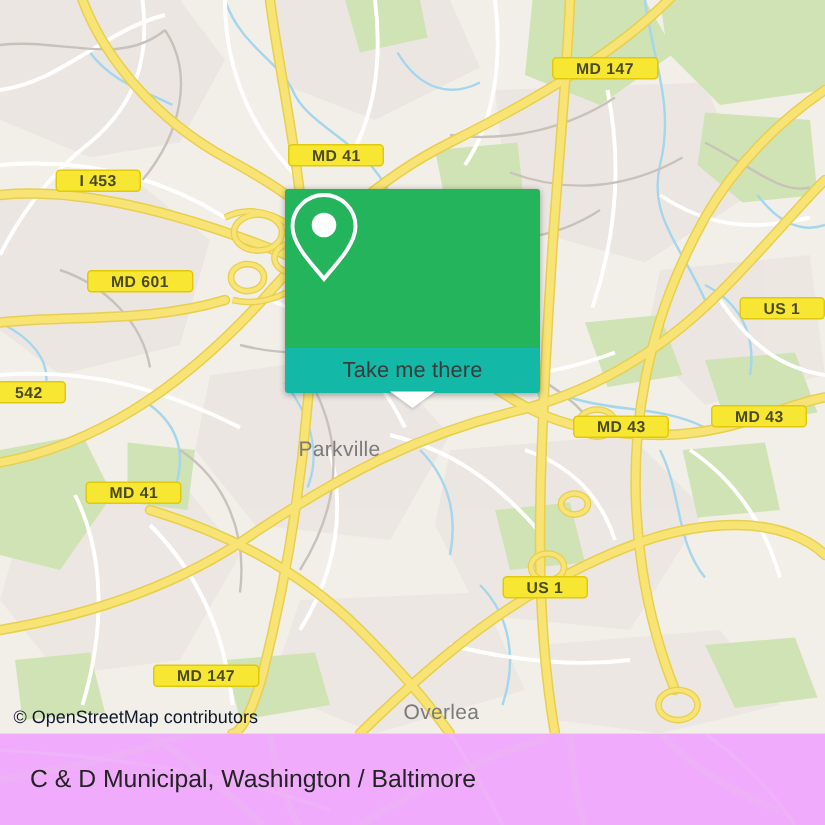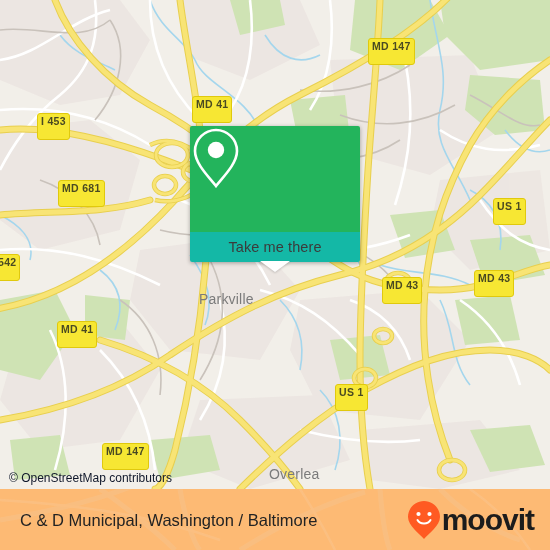--- a/index.html
+++ b/index.html
@@ -18,25 +18,25 @@
   .shield{
     position:absolute;
     background:#f7e733;
     border:1px solid #e0c90d;
     border-radius:3px;
     color:#4a4a22;
     font-size:10.5px;
     font-weight:bold;
     letter-spacing:.3px;
     line-height:14px;
-    padding:0 3px;
+    padding:0 15px;
     white-space:nowrap;
     font-family:"Liberation Sans",sans-serif;
     box-sizing:border-box;
-    height:27px;
+    height:15px;
   }
 
   
   .place{
     position:absolute;
     color:#7b7b7b;
     font-size:14px;
     font-family:"Liberation Sans",sans-serif;
     white-space:nowrap;
     letter-spacing:.2px;
@@ -86,21 +86,21 @@
     width:0;height:0;
     border-left:15px solid transparent;
     border-right:15px solid transparent;
     border-top:11px solid #ffffff;
     filter:drop-shadow(0 1px 1px rgba(0,0,0,.18));
   }
 
   
   .footer{
     position:absolute;left:0;top:489px;width:550px;height:61px;
-    background:#fdba74;
+    background:#f0abfc;
     overflow:hidden;
   }
   .footer-wm{position:absolute;left:0;top:-489px;opacity:.12;}
   .footer-title{
     position:absolute;left:20px;top:50%;transform:translateY(-50%);
     font-size:16.5px;color:#232323;
     font-family:"Liberation Sans",sans-serif;
     white-space:nowrap;
   }
   .brand{
@@ -256,21 +256,21 @@
         <ellipse cx="383" cy="336" rx="9" ry="7"></ellipse>
       </g>
     </svg>
 
     <div class="place" style="left:199px;top:291px;">Parkville</div>
     <div class="place" style="left:269px;top:445px;margin-top:21px;">Overlea</div>
 
     <div class="shield" style="left:368px;top:38px;">MD 147</div>
     <div class="shield" style="left:192px;top:96px;">MD 41</div>
     <div class="shield" style="left:37px;top:113px;">I 453</div>
-    <div class="shield" style="left:58px;top:180px;">MD 681</div>
+    <div class="shield" style="left:58px;top:180px;">MD 601</div>
     <div class="shield" style="left:493px;top:198px;">US 1</div>
     <div class="shield" style="left:-6px;top:254px;">542</div>
     <div class="shield" style="left:474px;top:270px;">MD 43</div>
     <div class="shield" style="left:382px;top:277px;">MD 43</div>
     <div class="shield" style="left:57px;top:321px;">MD 41</div>
     <div class="shield" style="left:335px;top:384px;">US 1</div>
     <div class="shield" style="left:102px;top:443px;">MD 147</div>
 
     <div class="attribution">© OpenStreetMap contributors</div>
 
@@ -300,24 +300,15 @@
       </g>
       <g stroke="#efe9e2" fill="none" stroke-width="2.4">
         <path d="M0,500 C80,505 150,515 220,540"></path>
         <path d="M300,489 C320,520 330,540 335,550"></path>
         <path d="M470,489 C500,510 520,535 530,550"></path>
       </g>
     </svg>
 
     <div class="footer-title">C &amp; D Municipal, Washington / Baltimore</div>
 
-    <div class="brand">
-      <svg width="34" height="40" viewBox="0 0 34 40">
-        <path d="M17 1 C8.2 1 1 8.2 1 17 C1 26 13 34 17 39 C21 34 33 26 33 17 C33 8.2 25.8 1 17 1 Z" fill="#ff5a22"></path>
-        <circle cx="11.5" cy="14" r="2.1" fill="#ffffff"></circle>
-        <circle cx="22.5" cy="14" r="2.1" fill="#ffffff"></circle>
-        <path d="M10.5 20 C13 24.5 21 24.5 23.5 20" stroke="#ffffff" stroke-width="2" fill="none" stroke-linecap="round"></path>
-      </svg>
-      <span class="brand-name">moovit</span>
-    </div>
   </div>
 
 </div>
 
 </body></html>

